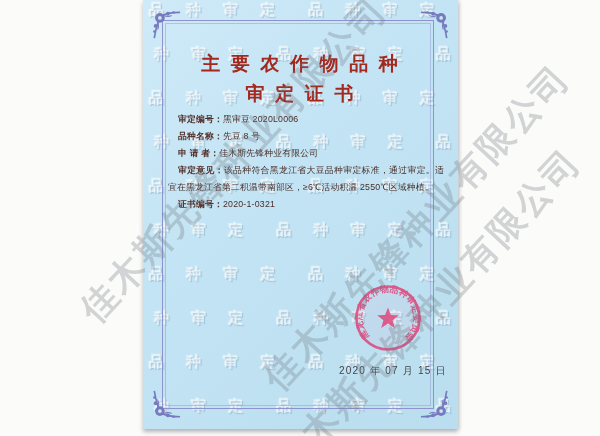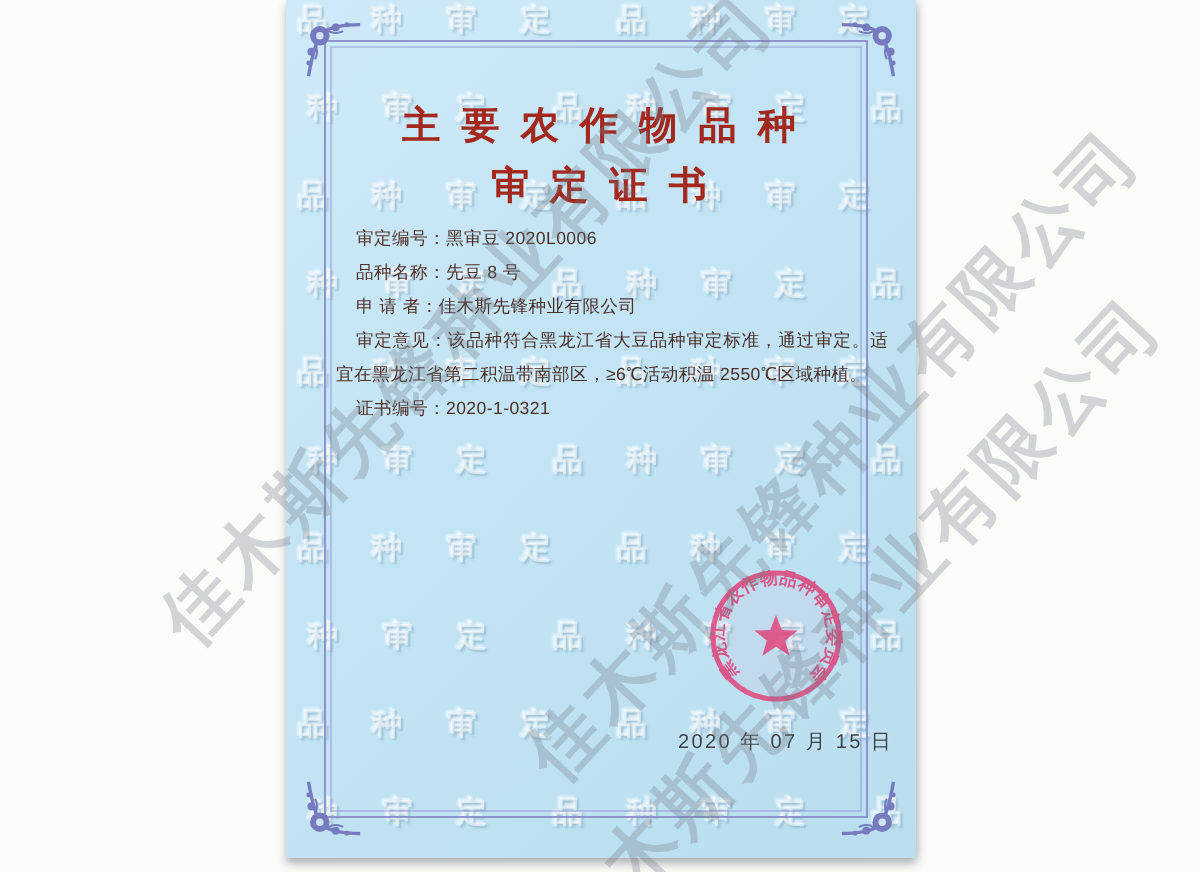--- a/index.html
+++ b/index.html
@@ -44,21 +44,21 @@
     font-family:"DejaVu Sans", sans-serif;
     font-weight:bold; color:#a3291f; font-size:19px;
     letter-spacing:2px; line-height:30px; white-space:nowrap;
   }
   
   .body-text{ position:absolute; left:25px; right:14px; top:111px; }
   .field{
     font-size:8.8px; line-height:17px; color:#4a2e28;
     text-indent:10px; letter-spacing:.2px; text-align:justify;
   }
-  .flabel{ font-weight:normal; color:#53302a; }
+  .flabel{ font-weight:bold; color:#53302a; }
   
   .seal{ position:absolute; left:205px; top:278px; width:80px; height:80px; opacity:.85; }
   .issue-date{
     position:absolute; left:196px; top:320px; width:120px;
     font-size:10px; letter-spacing:1.2px; color:#3c4046; white-space:nowrap;
     text-shadow:0 0 1px rgba(255,255,255,.4);
     margin-top:44px;
   }
   
   .wm-diag{

